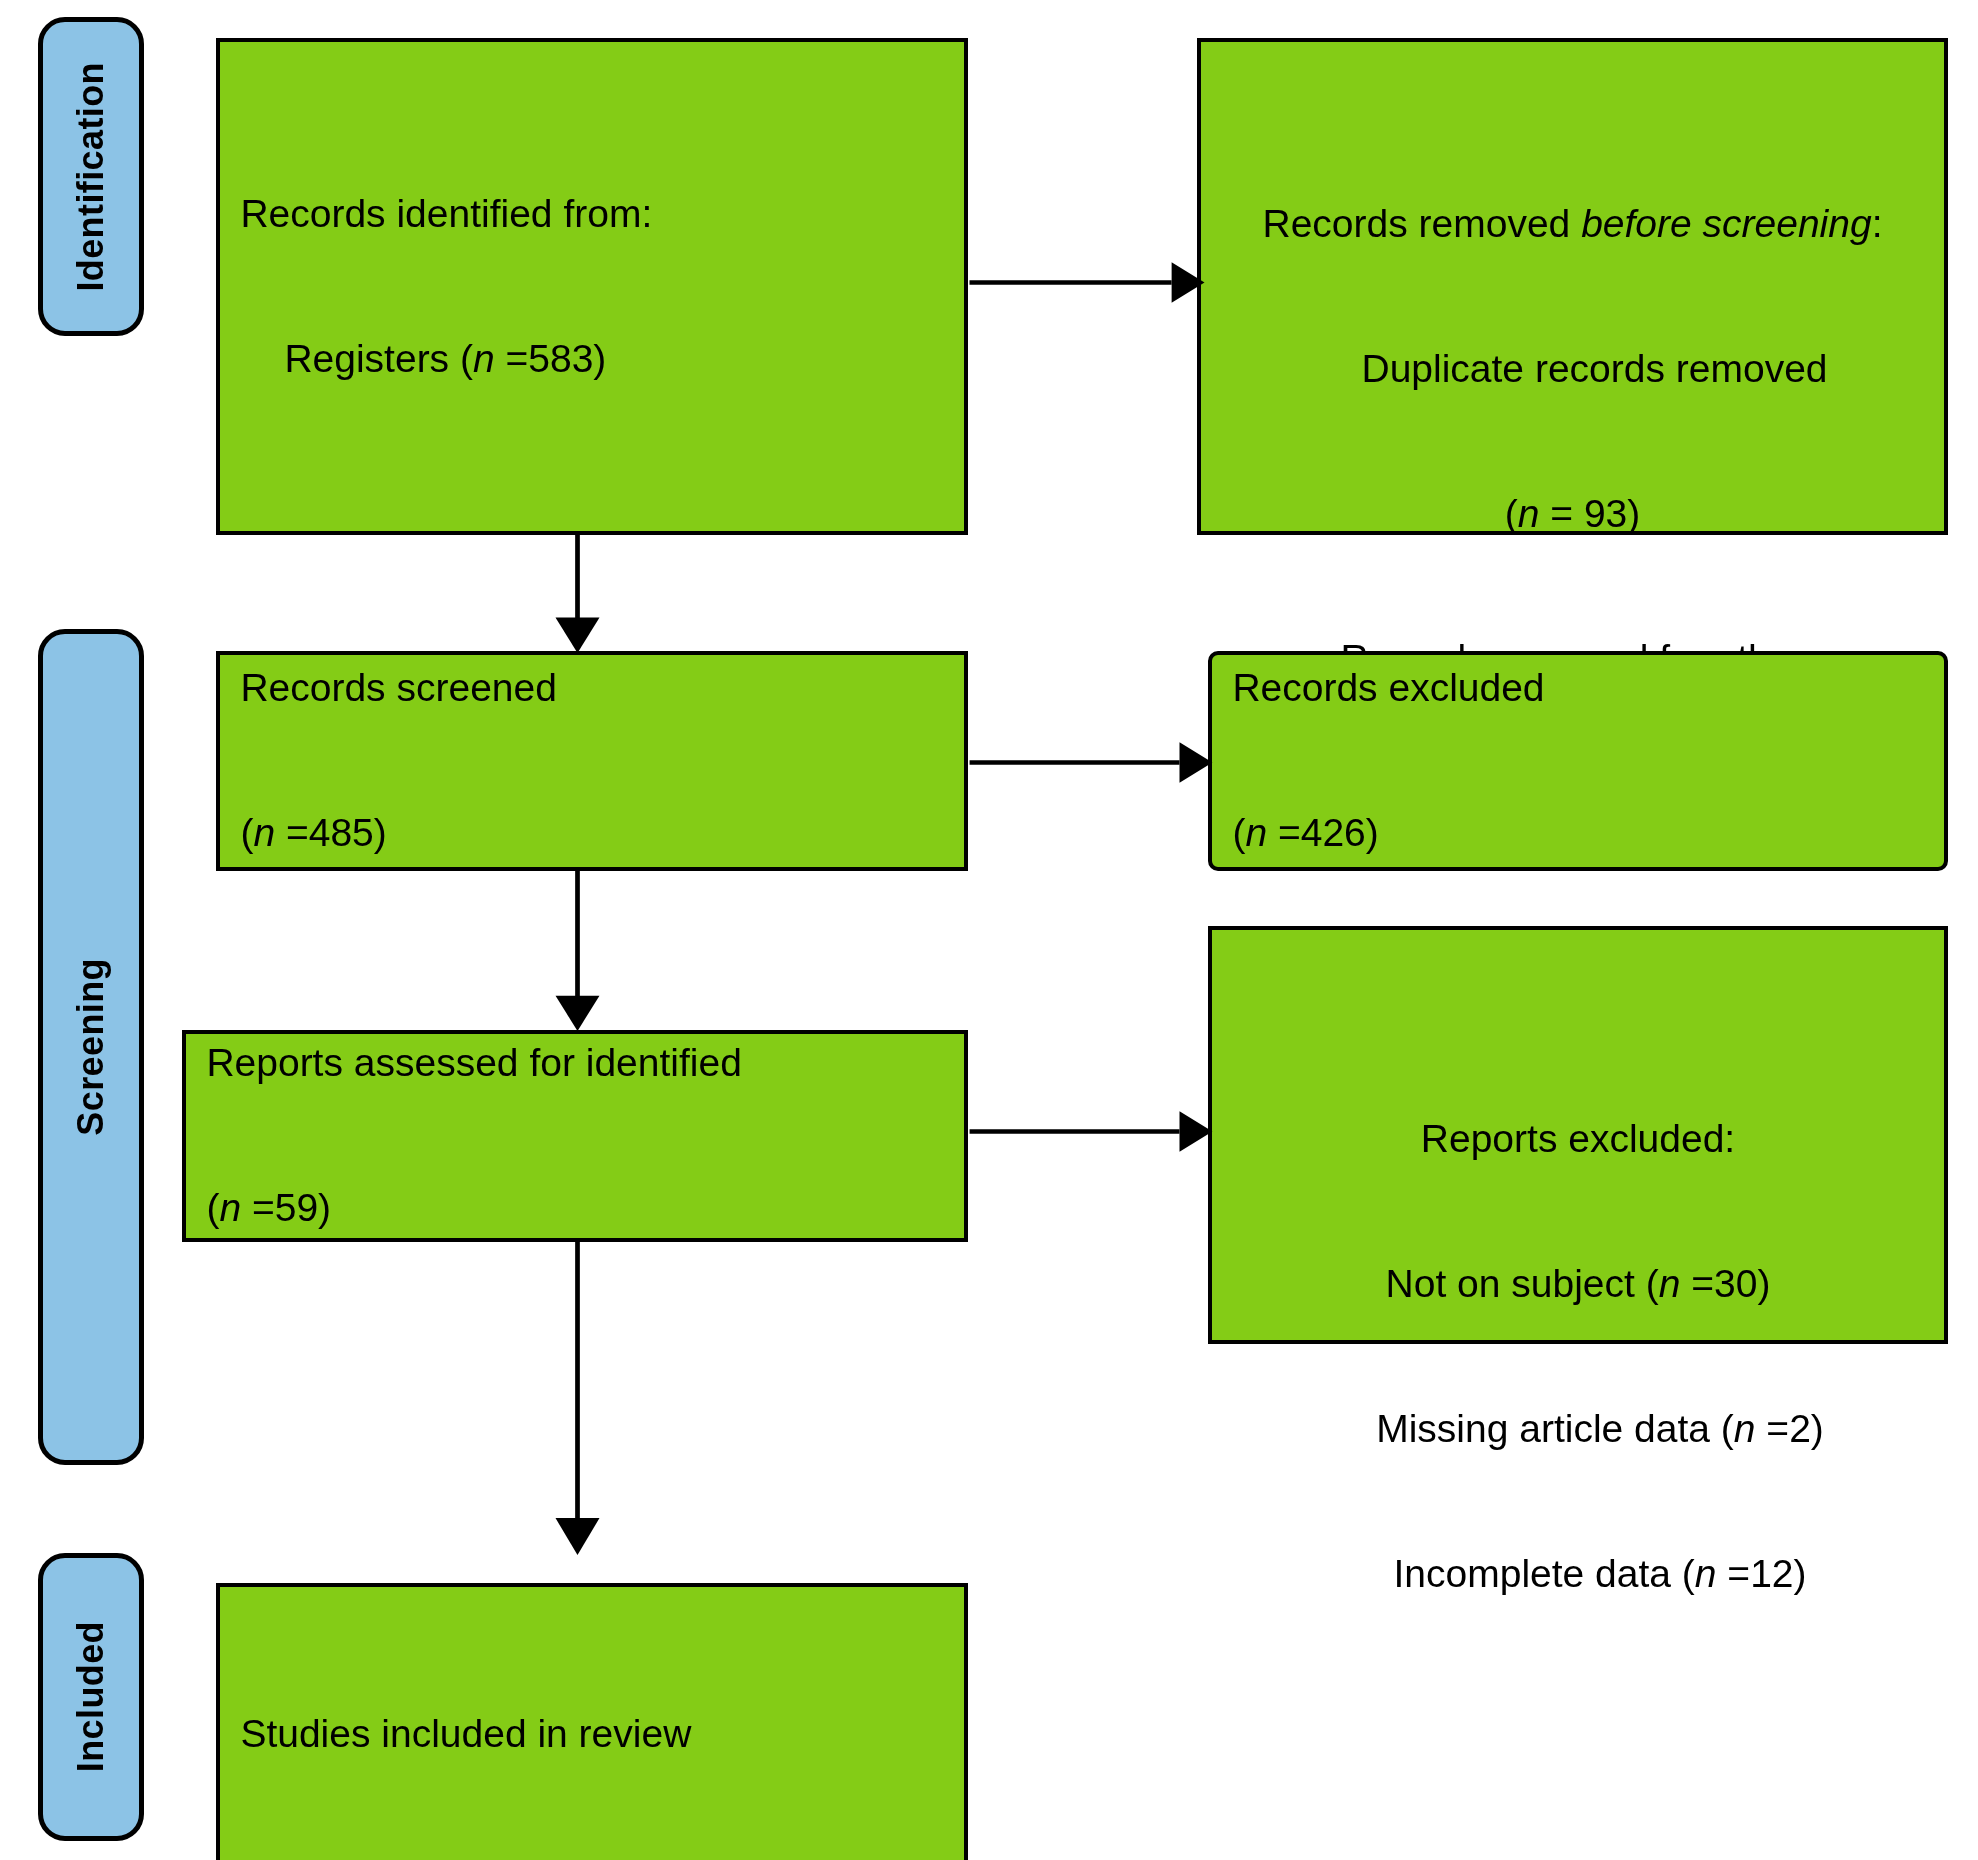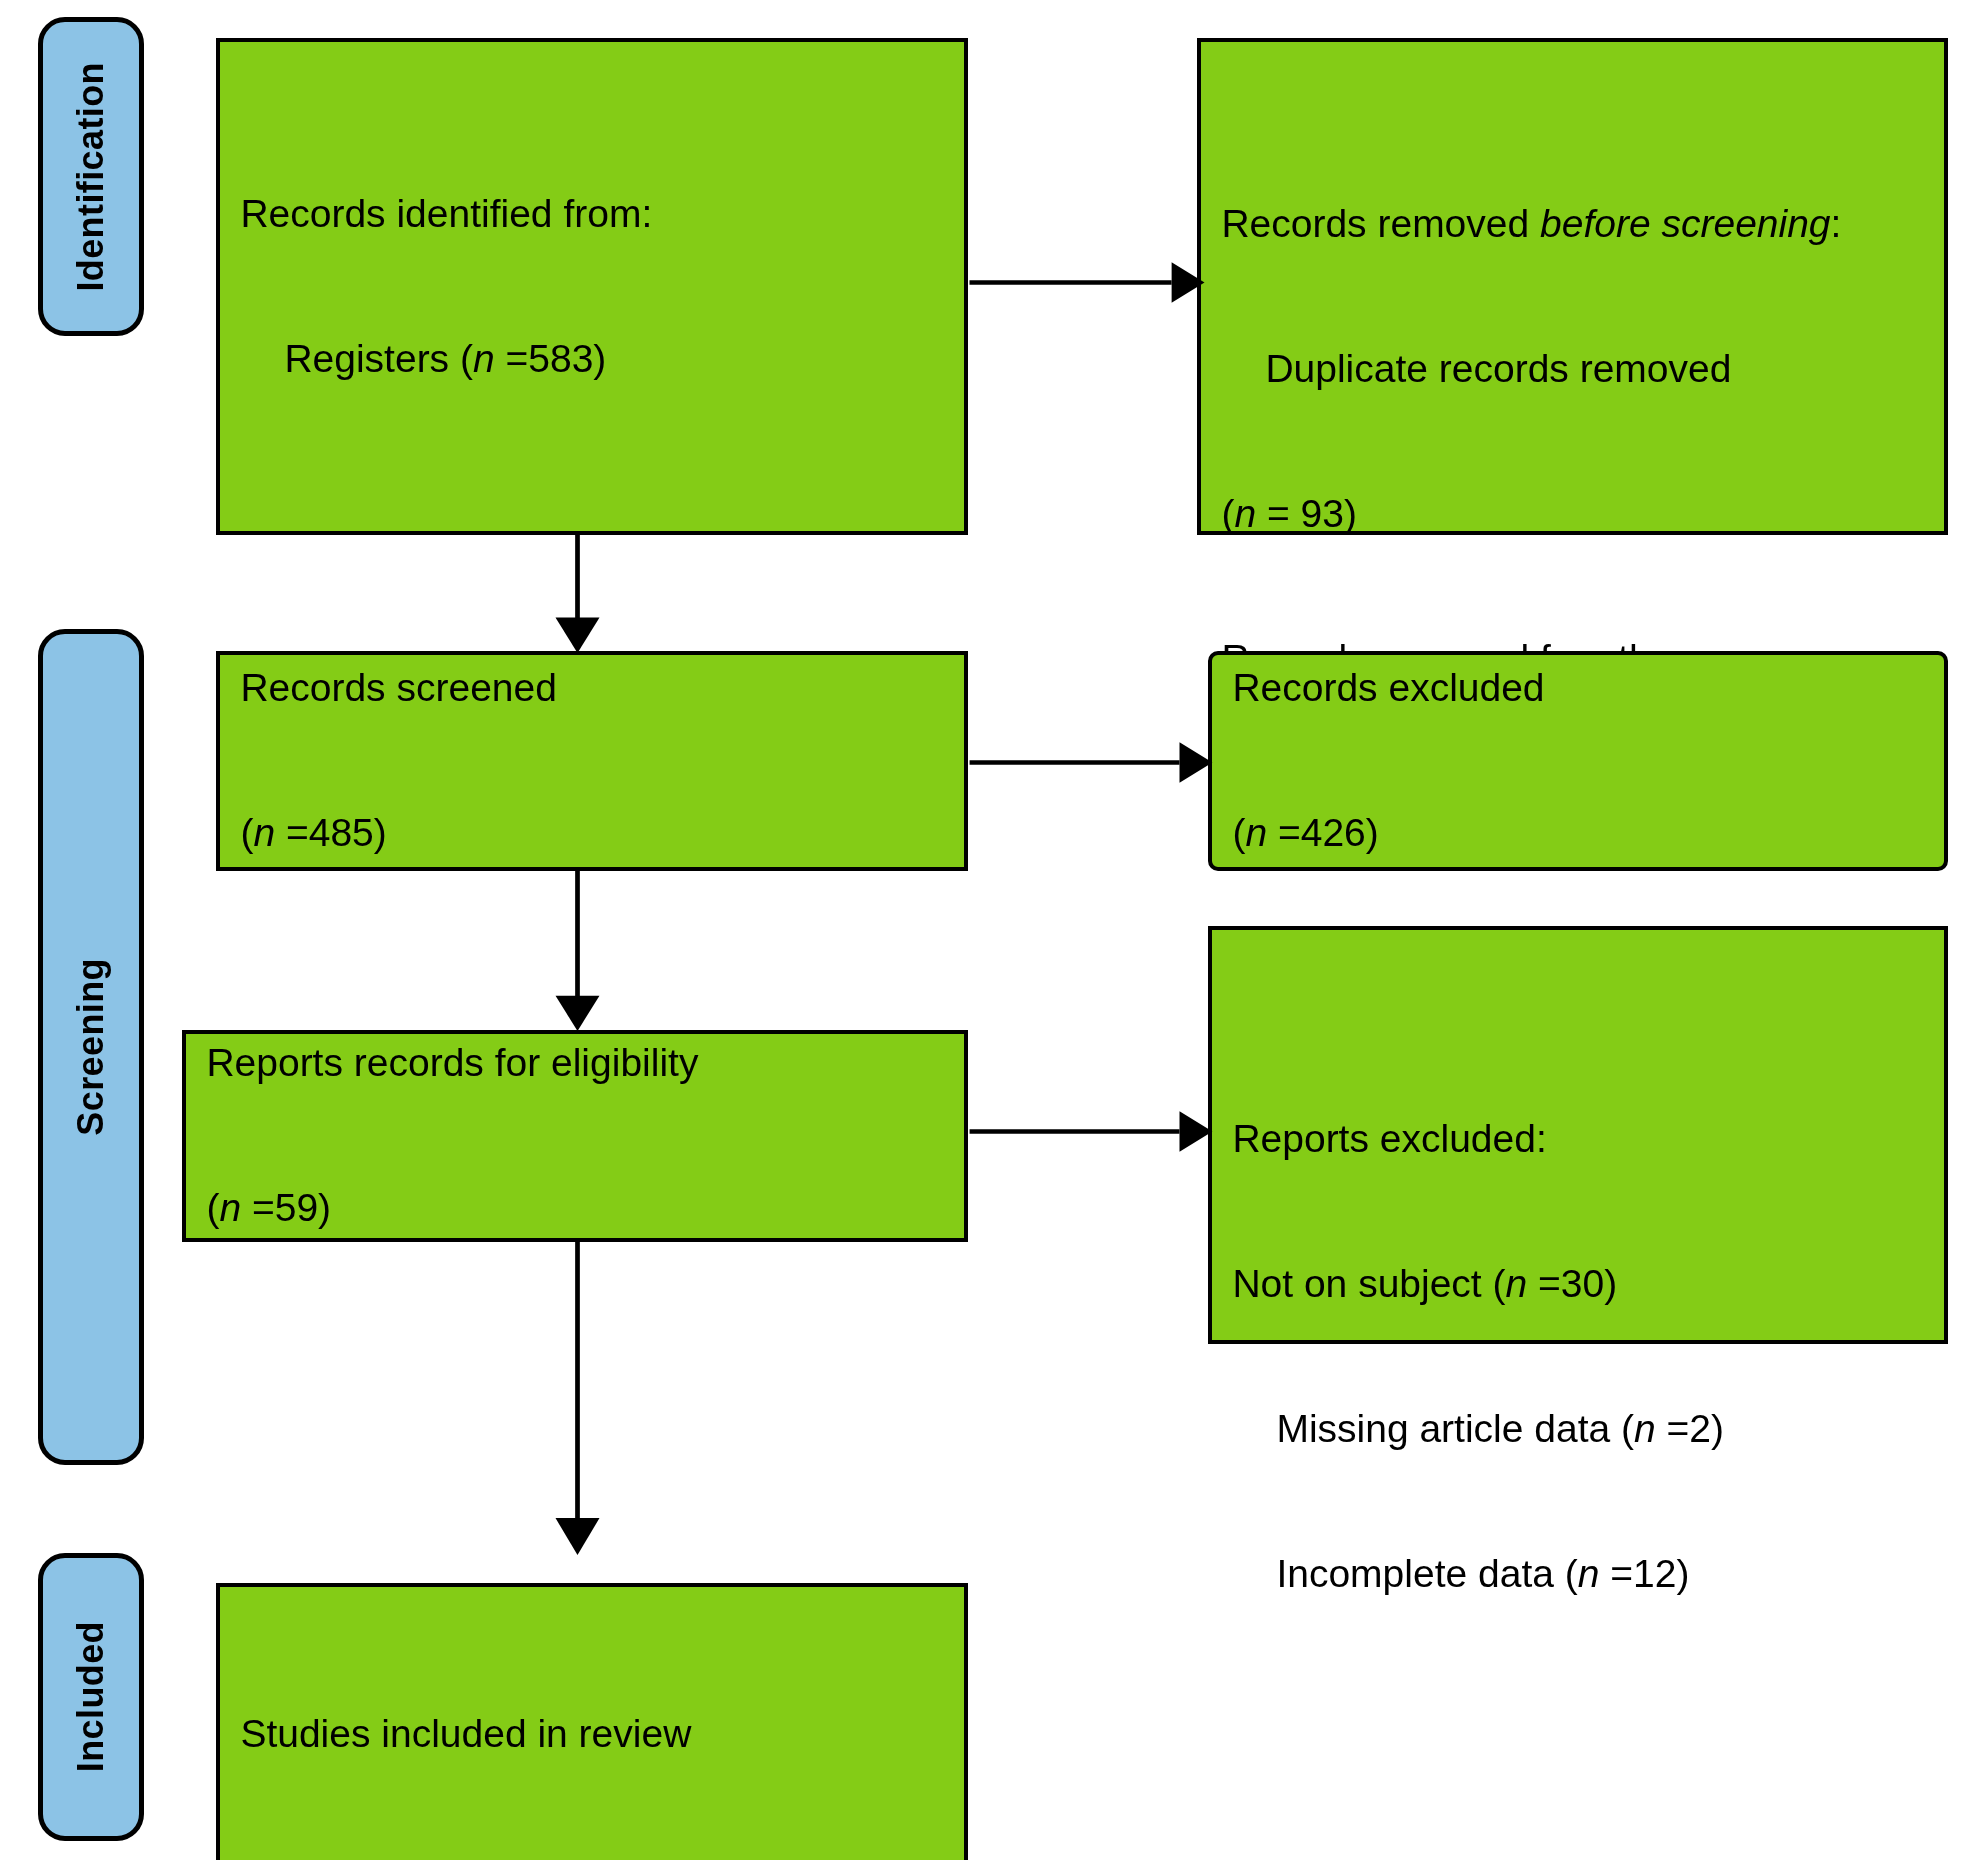--- a/index.html
+++ b/index.html
@@ -50,20 +50,21 @@
   .flow-box .box-text {
     padding: 0 20.4px;
     font-size: 39px;
     line-height: 1.24;
     color: #000000;
     width: 100%;
     white-space: pre-wrap;
   }
   .flow-box.align-top .box-text {
     align-self: flex-start;
+    text-align: center;
   }
   .box-line { display: block; }
   .indent-1 { padding-left: 44px; }
   .nitalic { font-style: italic; }
   .em-word { font-style: italic; }
 
   
   .connector {
     position: absolute;
   }
@@ -116,21 +117,21 @@
 
   <div class="flow-box" style="left:1208px; top:651px; width:740px; height:220px;border-radius:10px;">
     <div class="box-text">
       <span class="box-line">Records excluded</span>
       <span class="box-line"><span>(</span><span class="nitalic">n</span><span> =426)</span></span>
     </div>
   </div>
 
   <div class="flow-box" style="left:182px; top:1030px; width:786px; height:212px;">
     <div class="box-text">
-      <span class="box-line">Reports records for eligibility</span>
+      <span class="box-line">Reports assessed for identified</span>
       <span class="box-line"><span>(</span><span class="nitalic">n</span><span> =59)</span></span>
     </div>
   </div>
 
   <div class="flow-box align-top" style="left:1208px; top:926px; width:740px; height:418px;">
     <div class="box-text" style="margin-top:88px;">
       <span class="box-line">Reports excluded:</span>
       <span class="box-line"><span>Not on subject (</span><span class="nitalic">n</span><span> =30)</span></span>
       <span class="box-line indent-1"><span>Missing article data (</span><span class="nitalic">n</span><span> =2)</span></span>
       <span class="box-line indent-1"><span>Incomplete data (</span><span class="nitalic">n</span><span> =12)</span></span>

